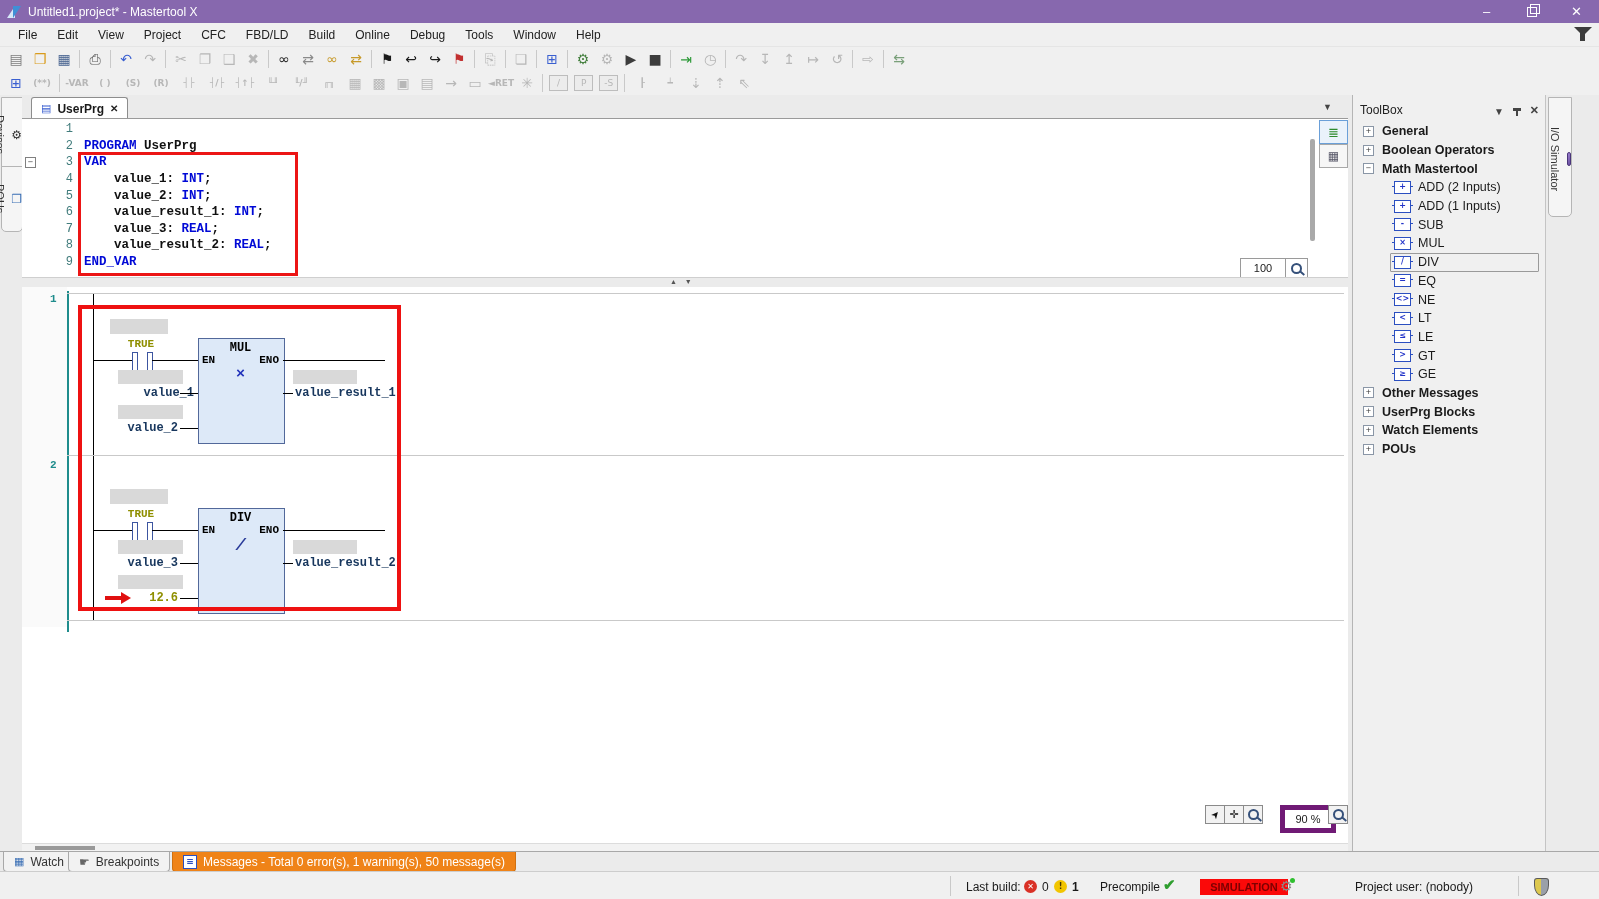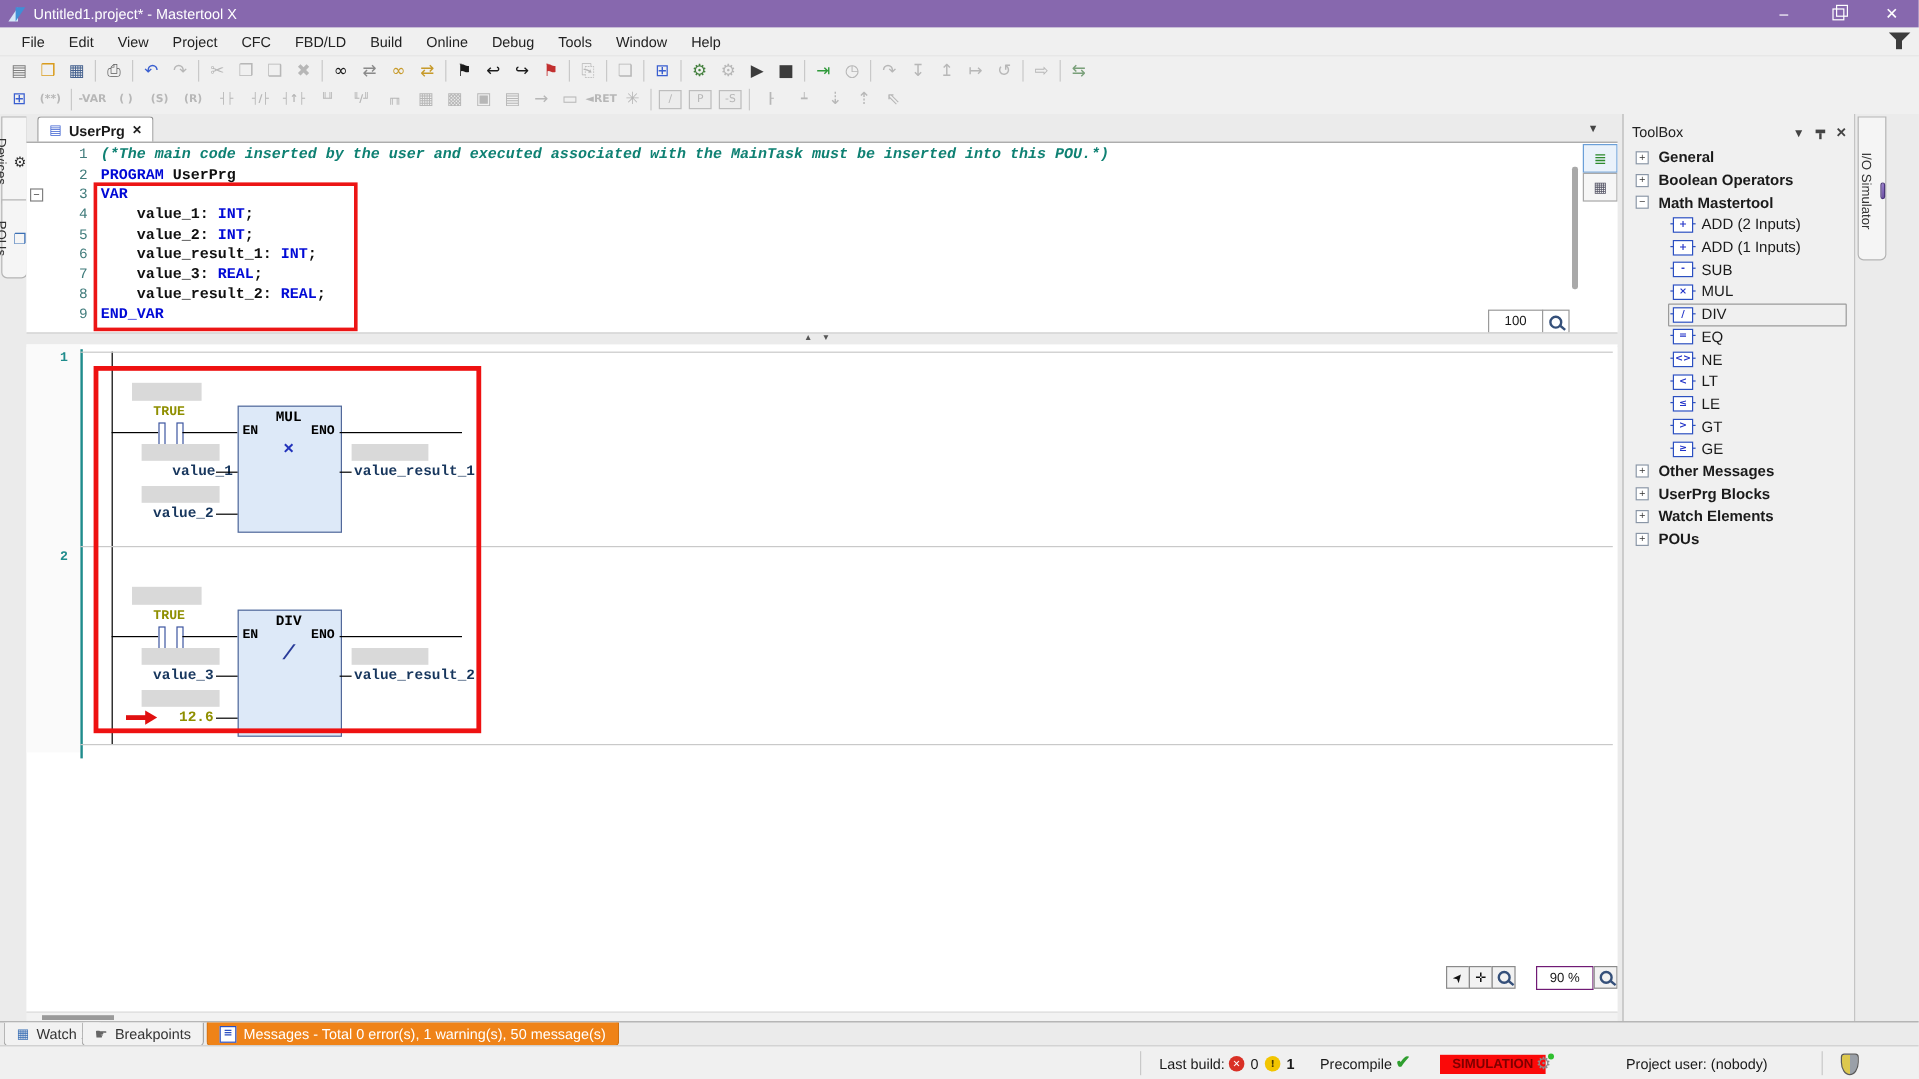--- a/index.html
+++ b/index.html
@@ -96,21 +96,21 @@
   .fb-sym{position:absolute;width:85px;text-align:center;font:bold 15px "Liberation Mono",monospace;color:#2233bb}
   .fb-sym.div-sym{font-style:italic;font-size:17px;color:#283a99}
   .var-label{position:absolute;font:bold 12px "Liberation Mono",monospace;color:#17365d}
   .var-label.right{text-align:right}
   .var-label.value{color:#8f8f00}
   .red-arrow{position:absolute;width:22px;height:4px;background:#e01010}
   .red-arrow::after{content:"";position:absolute;right:-10px;top:-4px;border:6px solid transparent;border-left:10px solid #e01010}
   #ladder-redbox{position:absolute;left:56px;top:18px;width:315px;height:298px;border:4px solid #ee1111}
   .lad-btn{position:absolute;width:18px;height:17px;border:1px solid #8a8a8a;background:#f2f2f2;display:flex;align-items:center;justify-content:center;font-size:11px;color:#111}
   #lad-cursor-glyph{transform:rotate(-50deg);font-size:10px}
-  #ladder-zoom{position:absolute;left:1258px;top:518px;width:46px;height:18px;border:1px solid #701a75;background:#fff;display:flex;align-items:center;justify-content:center;font-size:11px}
+  #ladder-zoom{position:absolute;left:1258px;top:518px;width:46px;height:18px;border:5px solid #701a75;background:#fff;display:flex;align-items:center;justify-content:center;font-size:11px}
   #hscroll{position:absolute;left:0;top:748px;width:100%;height:9px;background:#f2f2f2;border-top:1px solid #dcdcdc}
   #hscroll-thumb{position:absolute;left:13px;top:2px;width:60px;height:4px;background:#9a9a9a}
 
   
   #toolbox{left:1352px;top:95px;width:193px;height:757px;background:#f0f0f0;border-left:1px solid #b5b5b5}
   #toolbox-header{height:22px;display:flex;align-items:flex-end;padding:0 7px;gap:8px}
   #toolbox-title{flex:1 1 auto;color:#222}
   .hdr-icon{font-size:10px;color:#444}
   .pin-icon{width:10px;height:10px;position:relative}
   .pin-icon::before{content:"";position:absolute;left:1px;top:1px;width:8px;height:3px;background:#444}
@@ -291,21 +291,20 @@
       <span class="tab-close">✕</span>
     </div>
     <span id="tab-dropdown">▼</span>
   </div>
 
   <div id="codearea">
     <div id="code-lines">
         <div class="code-line">
           <span class="fold"></span>
           <span class="ln">1</span>
-          <span class="code"><span class="cm">(*The main code inserted by the user and executed associated with the MainTask must be inserted into this POU.*)</span></span>
         </div>
         <div class="code-line">
           <span class="fold"></span>
           <span class="ln">2</span>
           <span class="code"><span class="kw">PROGRAM</span><span class="pl"> UserPrg</span></span>
         </div>
         <div class="code-line">
           <span class="fold">
             <span class="fold-box">−</span>
           </span>

